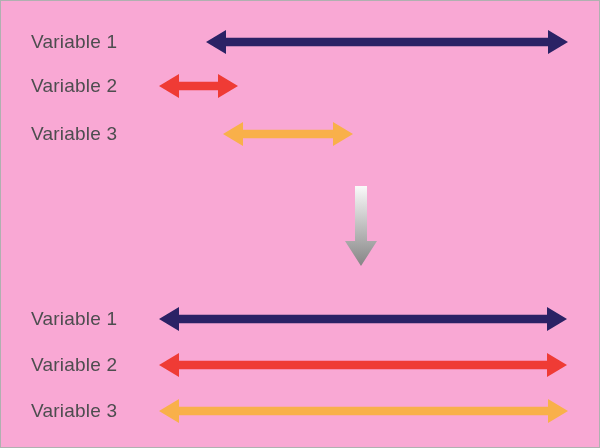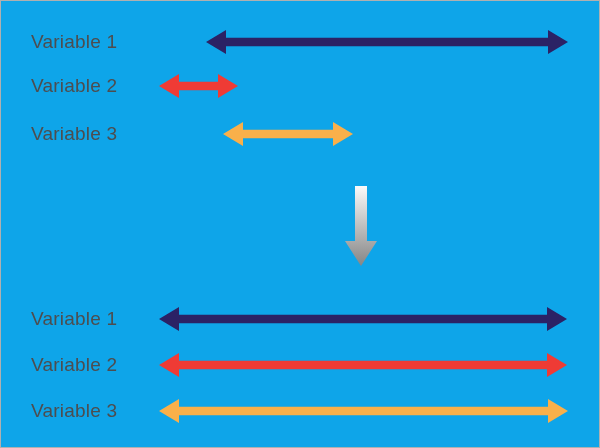--- a/index.html
+++ b/index.html
@@ -38,21 +38,21 @@
     top: 0;
     left: 0;
     width: 600px;
     height: 448px;
     pointer-events: none;
   }
 </style>
 </head>
 <body>
 
-<div class="figure" style="border-color: rgb(176, 176, 176); background: #0ea5e9; padding-left: 36px;">
+<div class="figure" style="border-color: rgb(176, 176, 176); background: #f9a8d4; padding-left: 36px;">
 
   <span class="var-label" style="top: 41px; color: rgb(77, 77, 79);">Variable 1</span>
   <span class="var-label" style="top: 85px; color: rgb(77, 77, 79);">Variable 2</span>
   <span class="var-label" style="top: 133px; color: rgb(77, 77, 79);">Variable 3</span>
 
   <span class="var-label" style="top: 318px; color: rgb(77, 77, 79);">Variable 1</span>
   <span class="var-label" style="top: 364px; color: rgb(77, 77, 79);">Variable 2</span>
   <span class="var-label" style="top: 410px; color: rgb(77, 77, 79);">Variable 3</span>
 
   <svg class="arrow-layer" viewBox="0 0 600 448" xmlns="http://www.w3.org/2000/svg">

